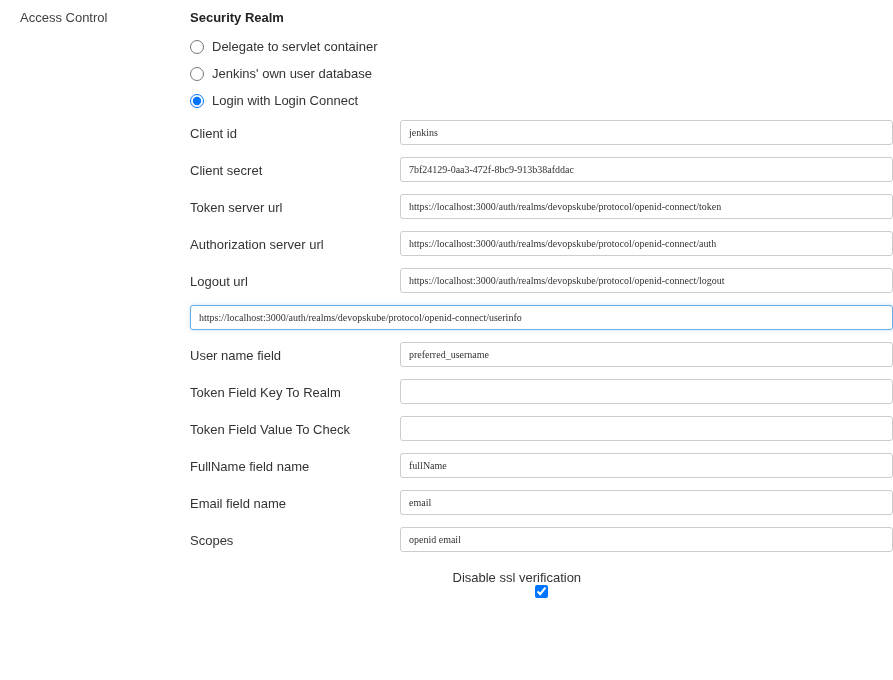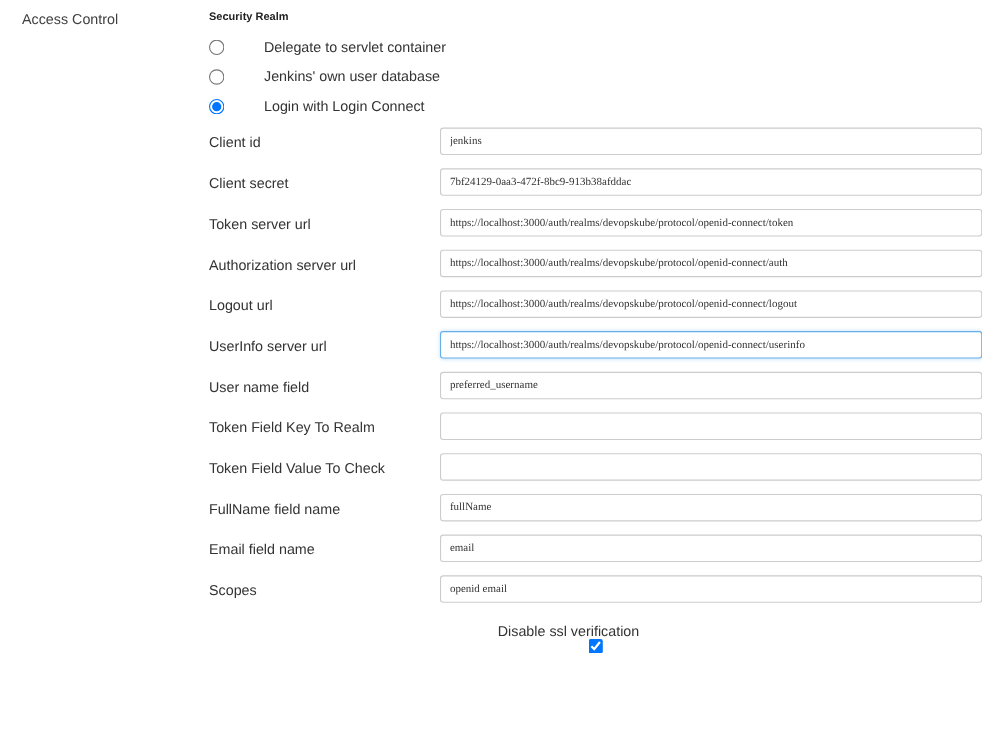--- a/index.html
+++ b/index.html
@@ -21,29 +21,28 @@
       flex-shrink: 0;
       color: #404040;
     }
     .right-panel {
       flex: 1;
     }
     .section-title {
       font-weight: bold;
       color: #222;
       margin: 10px 0 14px 0;
-      font-size: 10px;
+      font-size: 13px;
     }
     .radio-row {
       display: flex;
       align-items: center;
       margin: 6px 0 12px 0;
       font-size: 13px;
       color: #333;
-      gap: 28px;
     }
     .radio-row input[type="radio"] {
       margin: 0 8px 0 0;
       width: 14px;
       height: 14px;
       cursor: pointer;
     }
     .form-row {
       display: flex;
       align-items: flex-start;
@@ -140,21 +139,20 @@
     </div>
 
     <div class="form-row">
       <div class="form-label">Logout url</div>
       <div class="form-input-wrap">
         <input type="text" class="text-input" value="https://localhost:3000/auth/realms/devopskube/protocol/openid-connect/logout" style="">
       </div>
     </div>
 
     <div class="form-row">
-      <div class="form-label">UserInfo server url</div>
       <div class="form-input-wrap">
         <input type="text" class="text-input focused" value="https://localhost:3000/auth/realms/devopskube/protocol/openid-connect/userinfo" style="">
       </div>
     </div>
 
     <div class="form-row">
       <div class="form-label">User name field</div>
       <div class="form-input-wrap">
         <input type="text" class="text-input" value="preferred_username" style="">
       </div>

